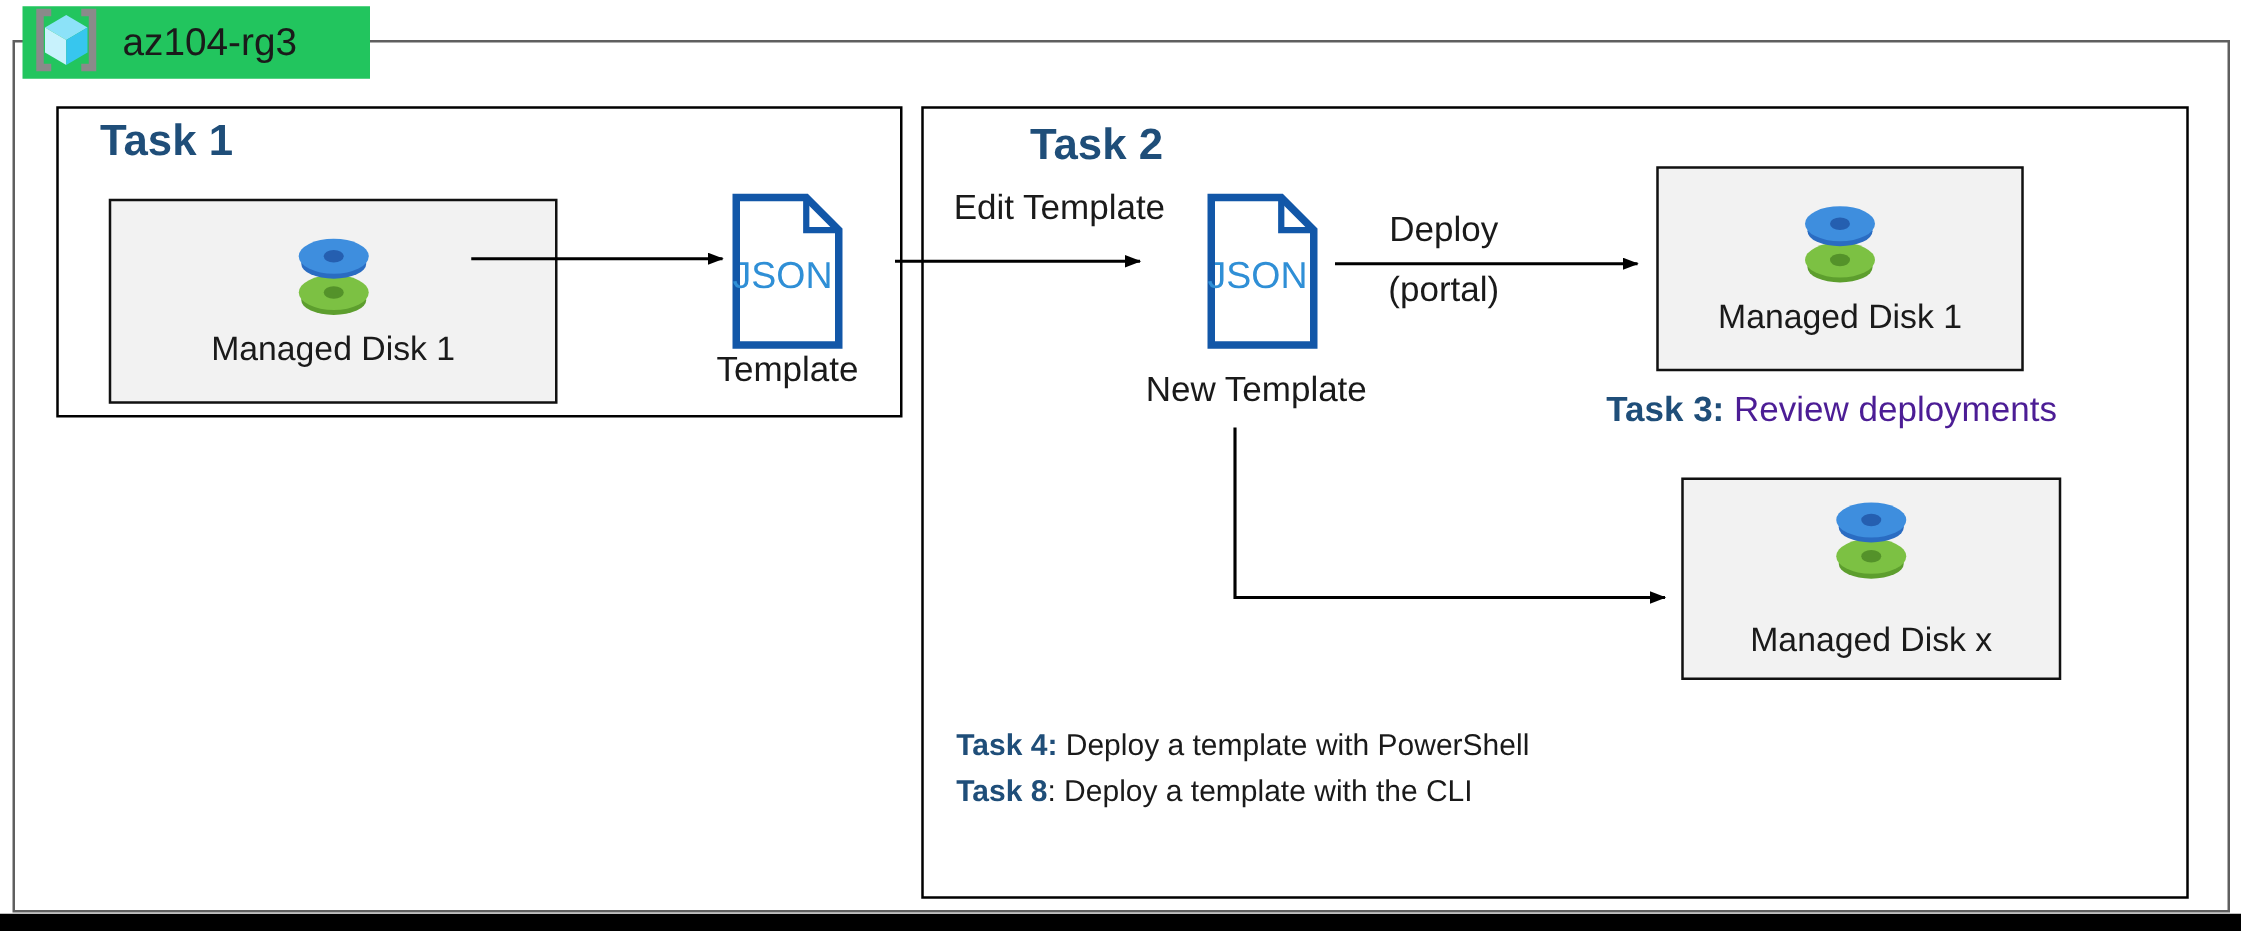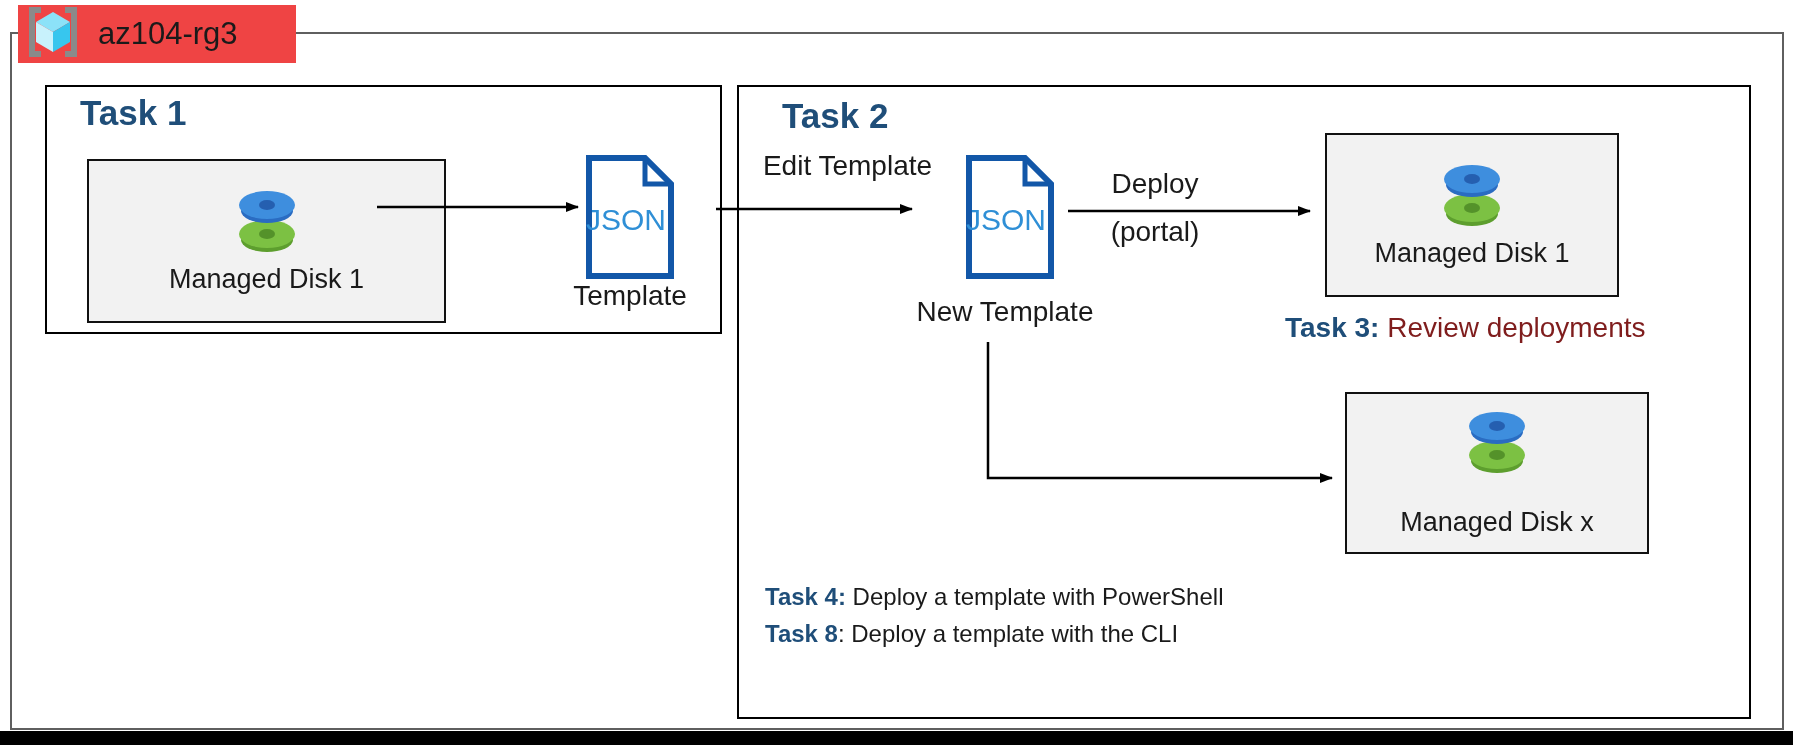--- a/index.html
+++ b/index.html
@@ -3,21 +3,21 @@
 <meta charset="utf-8">
 <style>
   html,body{margin:0;padding:0;background:#fff;}
   body{font-family:"Liberation Sans",sans-serif;color:#1a1a1a;}
   #canvas{position:relative;width:1793px;height:745px;background:#fff;overflow:hidden;}
 
   
   .rg-box{position:absolute;left:10px;top:32px;width:1770px;height:694px;
           border:2px solid #5f5f5f;background:#fff;}
   .rg-legend{position:absolute;left:18px;top:5px;height:58px;display:flex;
-             align-items:center;gap:16px;background:#ef4444;padding:0 58px 0 6px;z-index:5;}
+             align-items:center;gap:16px;background:#22c55e;padding:0 58px 0 6px;z-index:5;}
   .rg-name{font-size:31px;color:#1a1a1a;white-space:nowrap;}
 
   
   .task-frame{position:absolute;border:2px solid #000;background:#fff;}
   .t1{left:45px;top:85px;width:673px;height:245px;}
   .t2{left:737px;top:85px;width:1010px;height:630px;}
   .task-title{position:absolute;font-size:35px;font-weight:bold;color:#1f4e79;white-space:nowrap;}
 
   
   .disk-box{position:absolute;background:#f2f2f2;border:2px solid #111;
@@ -30,21 +30,21 @@
   .disk .d-green{top:32px;background:#7cc143;box-shadow:0 6px 0 -2px #5d9e2e;z-index:1;}
   .disk .d-green::after{content:"";position:absolute;left:20px;top:9px;width:16px;height:10px;
                         border-radius:50%;background:#54922a;}
   .disk .d-blue{top:3px;background:#3e8ede;box-shadow:0 6px 0 -2px #2a6cc2;z-index:2;}
   .disk .d-blue::after{content:"";position:absolute;left:20px;top:9px;width:16px;height:10px;
                        border-radius:50%;background:#255fb0;}
 
   
   .txt{position:absolute;font-size:28px;color:#1a1a1a;white-space:nowrap;}
   .center{text-align:center;}
-  .navy{color:#7f1d1d;text-align:right;}
+  .navy{color:#4c1d95;text-align:right;}
   .b{font-weight:bold;color:#1f4e79;}
 
   .task-list{position:absolute;left:765px;top:578px;font-size:24px;line-height:37px;color:#1a1a1a;}
   .task-list div{white-space:nowrap;}
 
   
   #wires{position:absolute;left:0;top:0;pointer-events:none;z-index:3;}
 
   
   .json-doc{position:absolute;z-index:2;}
@@ -83,21 +83,21 @@
   </div>
 
   <svg class="json-doc" style="left:585px;top:154px;" width="90" height="126" viewBox="0 0 90 126">
     <path d="M4,4 H60 L86,30 V122 H4 Z" fill="#fff" stroke="#1257a8" stroke-width="6"></path>
     <path d="M60,4 V30 H86" fill="none" stroke="#1257a8" stroke-width="5"></path>
     <text x="1" y="76" font-size="30" fill="#2f8fd6">JSON</text>
   </svg>
   <div class="txt center" style="left:540px;top:280px;width:180px;">Template</div>
 
   <div class="task-frame t2"></div>
-  <div class="task-title" style="left:782px;top:96px;">Task 2</div>
+  <div class="task-title" style="left:824px;top:96px;">Task 2</div>
 
   <div class="txt center" style="left:740px;top:150px;width:215px;">Edit Template</div>
 
   <svg class="json-doc" style="left:965px;top:154px;" width="90" height="126" viewBox="0 0 90 126">
     <path d="M4,4 H60 L86,30 V122 H4 Z" fill="#fff" stroke="#1257a8" stroke-width="6"></path>
     <path d="M60,4 V30 H86" fill="none" stroke="#1257a8" stroke-width="5"></path>
     <text x="1" y="76" font-size="30" fill="#2f8fd6">JSON</text>
   </svg>
   <div class="txt center" style="left:1065px;top:168px;width:180px;">Deploy</div>
 
@@ -109,21 +109,21 @@
       <i class="d-green"></i>
         <i class="d-blue"></i>
     </span>
     <span class="lbl">Managed Disk 1</span>
   </div>
 
   <div class="txt" style="left:1285px;top:312px;">
     <span class="b">Task 3:</span><span class="navy"> Review deployments</span>
   </div>
 
-  <div class="disk-box" style="left:1345px;top:392px;width:300px;height:158px;gap:30px;">
+  <div class="disk-box" style="left:1345px;top:382px;width:300px;height:158px;gap:30px;">
     <span class="disk">
       <i class="d-green"></i>
         <i class="d-blue"></i>
     </span>
     <span class="lbl">Managed Disk x</span>
   </div>
 
   <div class="task-list">
     <div>
       <span class="b">Task 4:</span><span> Deploy a template with PowerShell</span>

